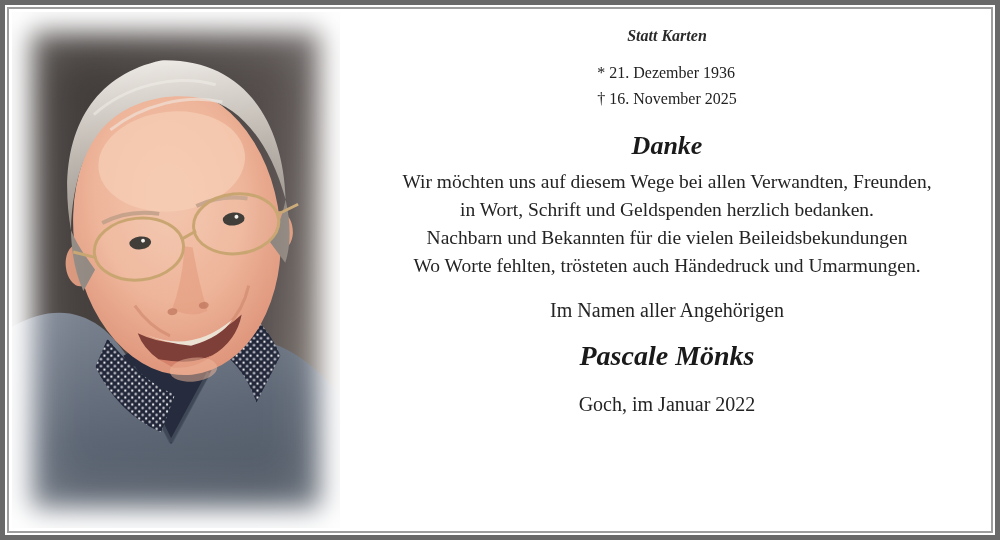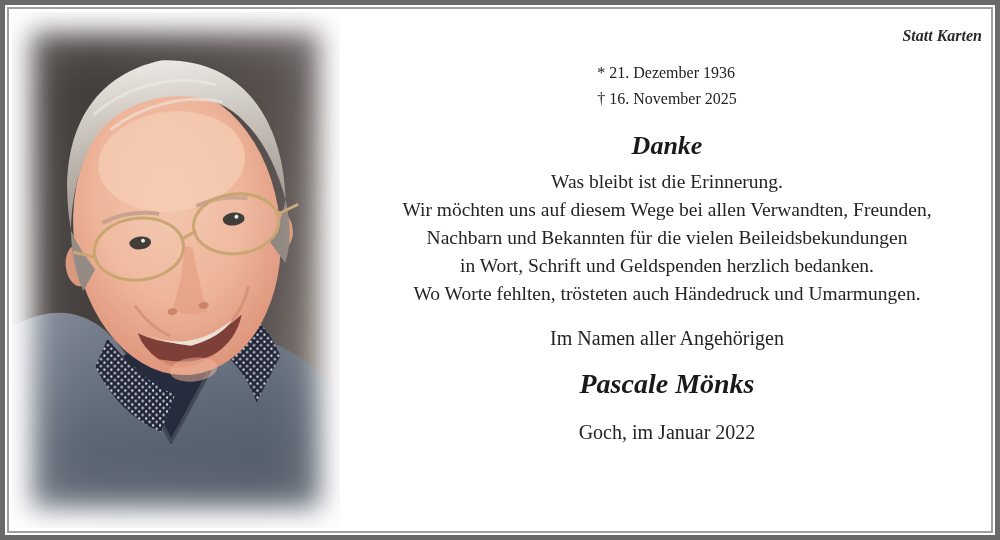--- a/index.html
+++ b/index.html
@@ -30,21 +30,20 @@
   }
   .content {
     position: absolute; top: 7px; left: 347px; width: 630px;
     text-align: center;
   }
   .pre-header {
     margin-top: 14px;
     font-size: 16px; line-height: 19px;
     font-weight: bold; font-style: italic;
     color: #2a2a2a;
-    text-align: right;
   }
   .deceased-name {
     margin: 24px 0 0 0;
     font-size: 45px; line-height: 47px;
     font-weight: bold; font-style: italic;
     color: #1a1a1a;
   }
   .dates {
     margin-top: 15px;
     display: inline-block; text-align: left;
@@ -175,23 +174,22 @@
   </div>
 
   <div class="content">
     <div class="pre-header">Statt Karten</div>
     <div class="dates">
       <div>* 21. Dezember 1936</div>
       <div>† 16. November 2025</div>
     </div>
     <div class="thanks-heading">Danke</div>
     <div class="body-text">
-      <div>Was bleibt ist die Erinnerung.</div>
       <div>Wir möchten uns auf diesem Wege bei allen Verwandten, Freunden,</div>
+      <div>in Wort, Schrift und Geldspenden herzlich bedanken.</div>
       <div>Nachbarn und Bekannten für die vielen Beileidsbekundungen</div>
-      <div>in Wort, Schrift und Geldspenden herzlich bedanken.</div>
       <div>Wo Worte fehlten, trösteten auch Händedruck und Umarmungen.</div>
     </div>
     <div class="sig-intro">Im Namen aller Angehörigen</div>
     <div class="sig-name">Pascale Mönks</div>
     <div class="place-date">Goch, im Januar 2022</div>
   </div>
 </div>
 
 </body></html>

